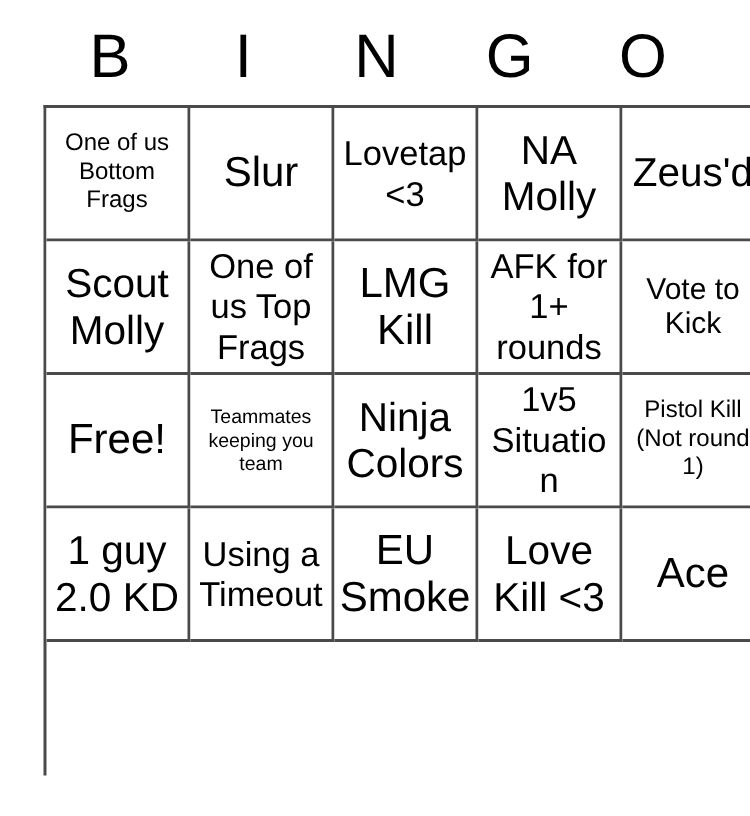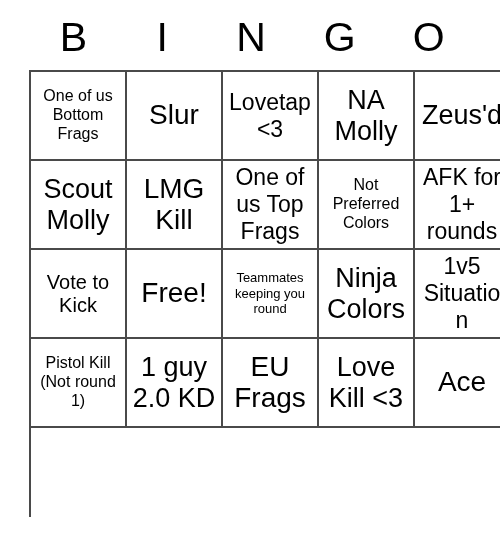--- a/index.html
+++ b/index.html
@@ -94,55 +94,55 @@
       </div>
       <div class="cell fs-xl">
         <span>NA Molly</span>
       </div>
       <div class="cell fs-xl">
         <span>Zeus'd</span>
       </div>
       <div class="cell fs-xl">
         <span>Scout Molly</span>
       </div>
-      <div class="cell fs-xxl">
-        <span>LMG Kill</span>
-      </div>
       <div class="cell fs-md">
         <span>One of us Top Frags</span>
       </div>
-      <div class="cell fs-sm">
-        <span>Not Preferred Colors</span>
+      <div class="cell fs-xxl">
+        <span>LMG Kill</span>
       </div>
       <div class="cell fs-md">
         <span>AFK for 1+ rounds</span>
       </div>
       <div class="cell fs-lg">
         <span>Vote to Kick</span>
       </div>
       <div class="cell fs-xxl">
         <span>Free!</span>
       </div>
       <div class="cell fs-xs">
-        <span>Teammates keeping you round</span>
+        <span>Teammates keeping you team</span>
       </div>
       <div class="cell fs-xl">
         <span>Ninja Colors</span>
       </div>
       <div class="cell fs-md">
         <span>1v5 Situation</span>
       </div>
       <div class="cell fs-sm">
         <span>Pistol Kill (Not round 1)</span>
       </div>
       <div class="cell fs-xl">
         <span>1 guy 2.0 KD</span>
       </div>
+      <div class="cell fs-md">
+        <span>Using a Timeout</span>
+      </div>
       <div class="cell fs-xxl">
-        <span>EU Frags</span>
+        <span>EU Smoke</span>
       </div>
       <div class="cell fs-xl">
         <span>Love Kill &lt;3</span>
       </div>
       <div class="cell fs-xxl">
         <span>Ace</span>
       </div>
     </div>
 
 </div>

